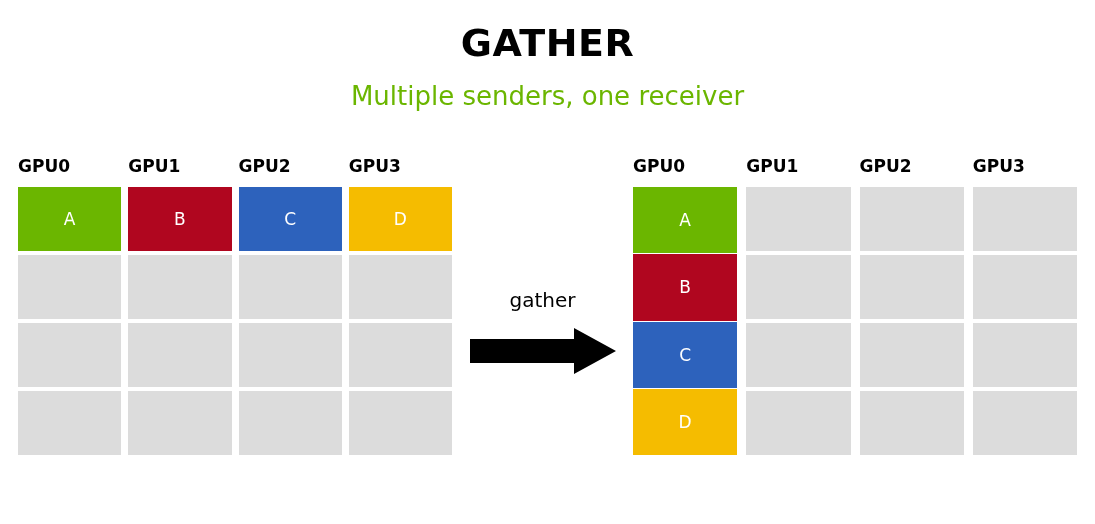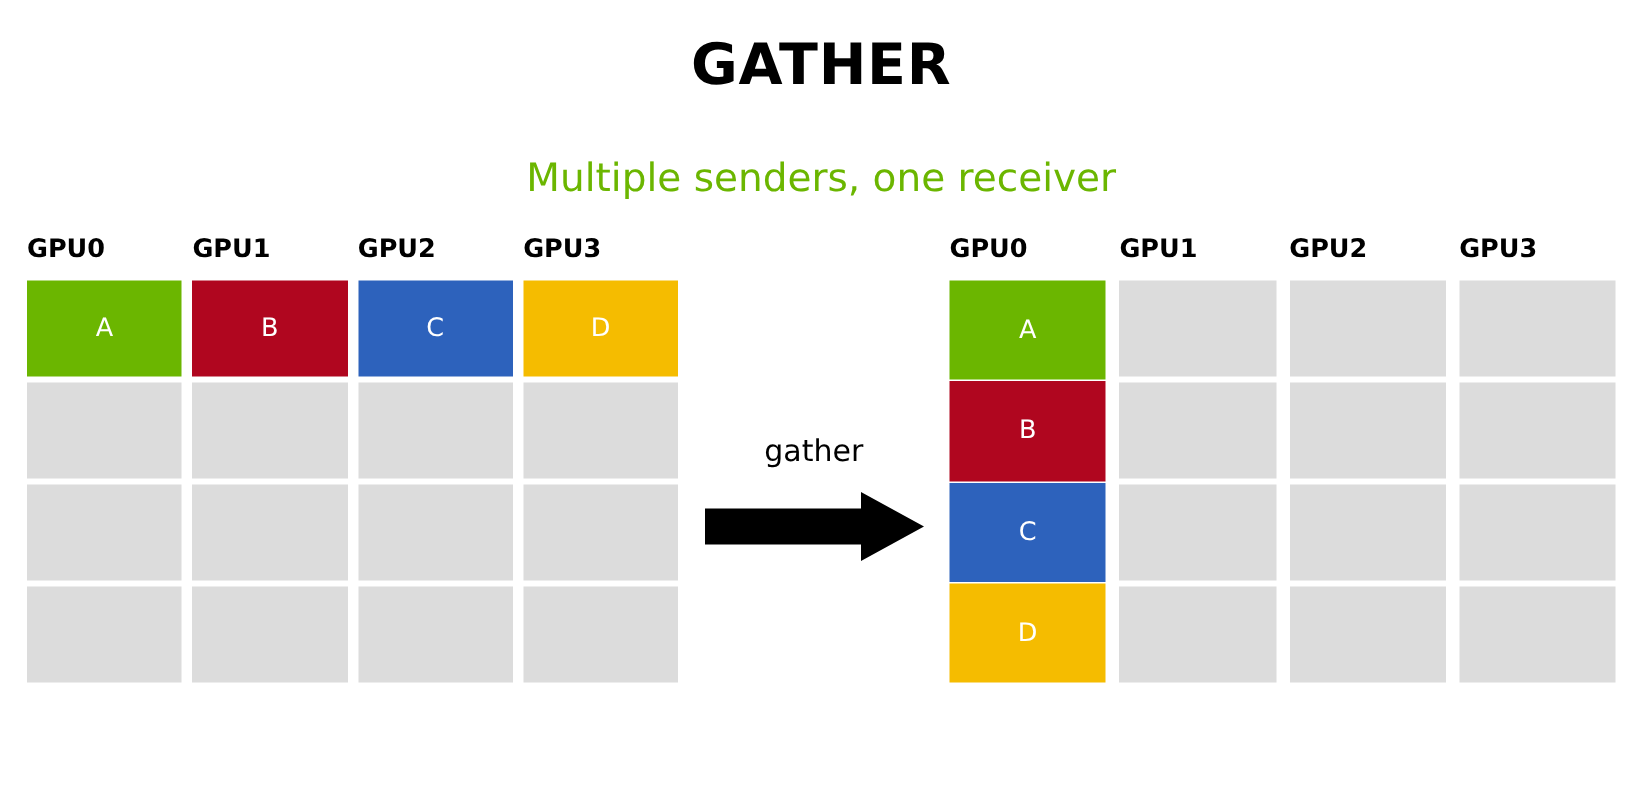--- a/index.html
+++ b/index.html
@@ -35,21 +35,20 @@
   #page-subtitle {
     position: absolute;
     left: 0;
     top: 80px;
     width: 1095px;
     text-align: center;
     font-size: 26px;
     font-weight: normal;
     color: #6BB600;
     line-height: 32px;
-    margin-top: 23px;
   }
 
   
   .grid-block {
     position: absolute;
     top: 155px;
   }
   #left-grid  { left: 18px;  width: 434px; }
   #right-grid { left: 633px; width: 444px; }
 

